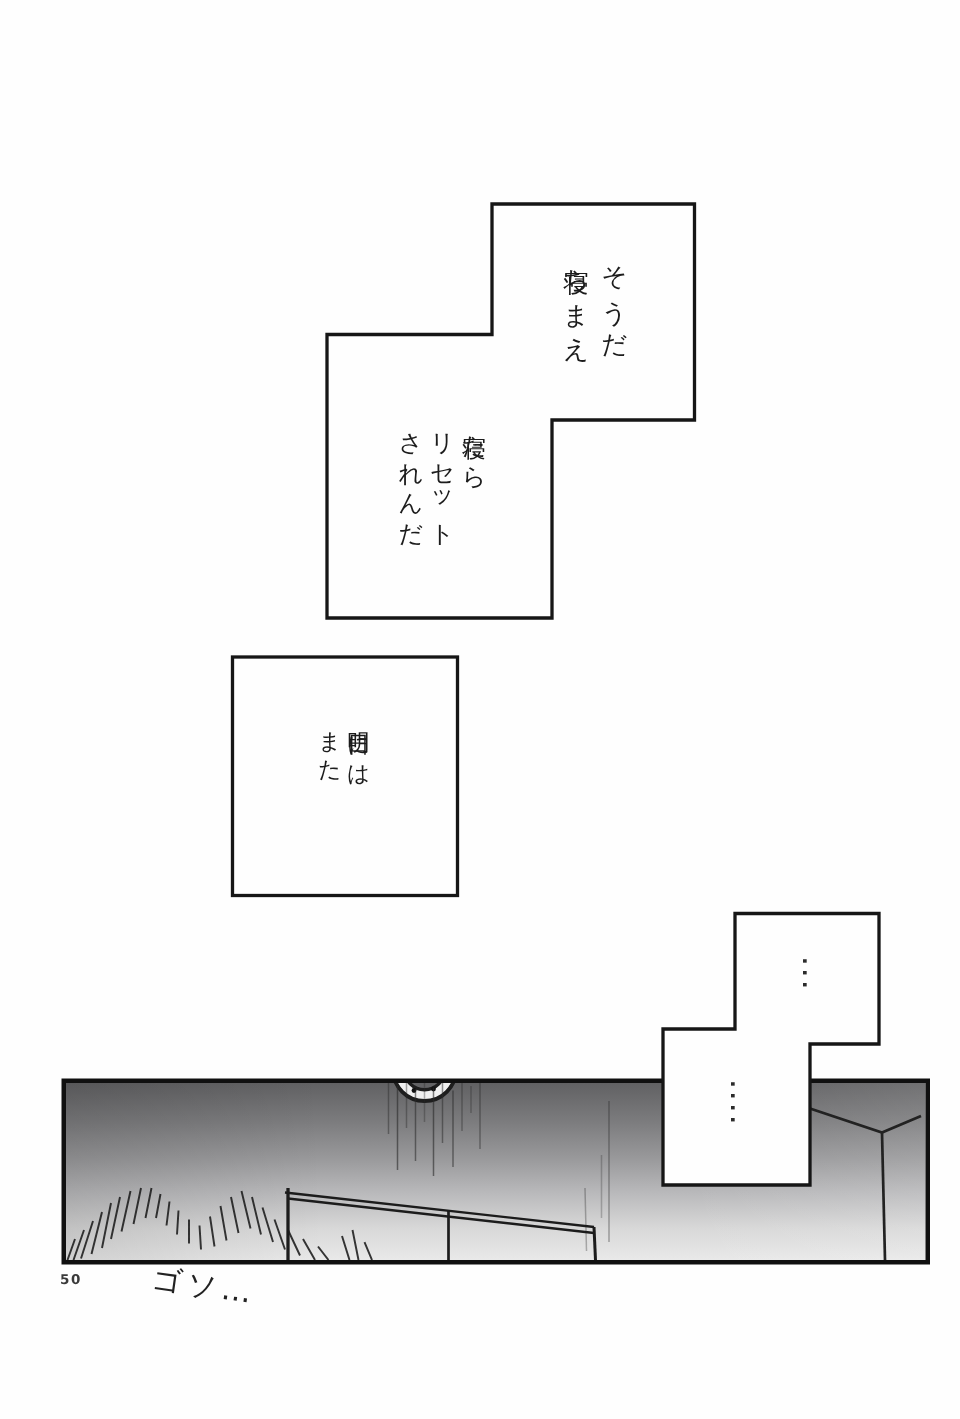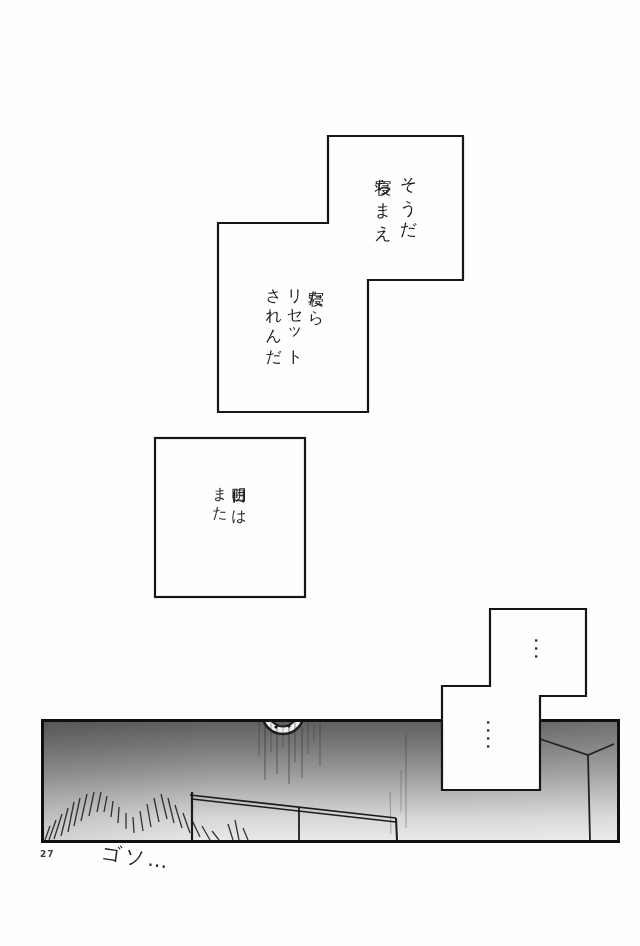--- a/index.html
+++ b/index.html
@@ -108,15 +108,15 @@
 寝ちまえ</div>
   <div class="vtext t2">寝たら
 リセット
 されんだ</div>
   <div class="vtext t3">明日には
 また</div>
   <div class="dots d1">...</div>
   <div class="dots d2">....</div>
 
   <div class="sfx">ゴソ…</div>
-  <div class="pagenum">27</div>
+  <div class="pagenum">50</div>
 
 </div>
 
 </body></html>

